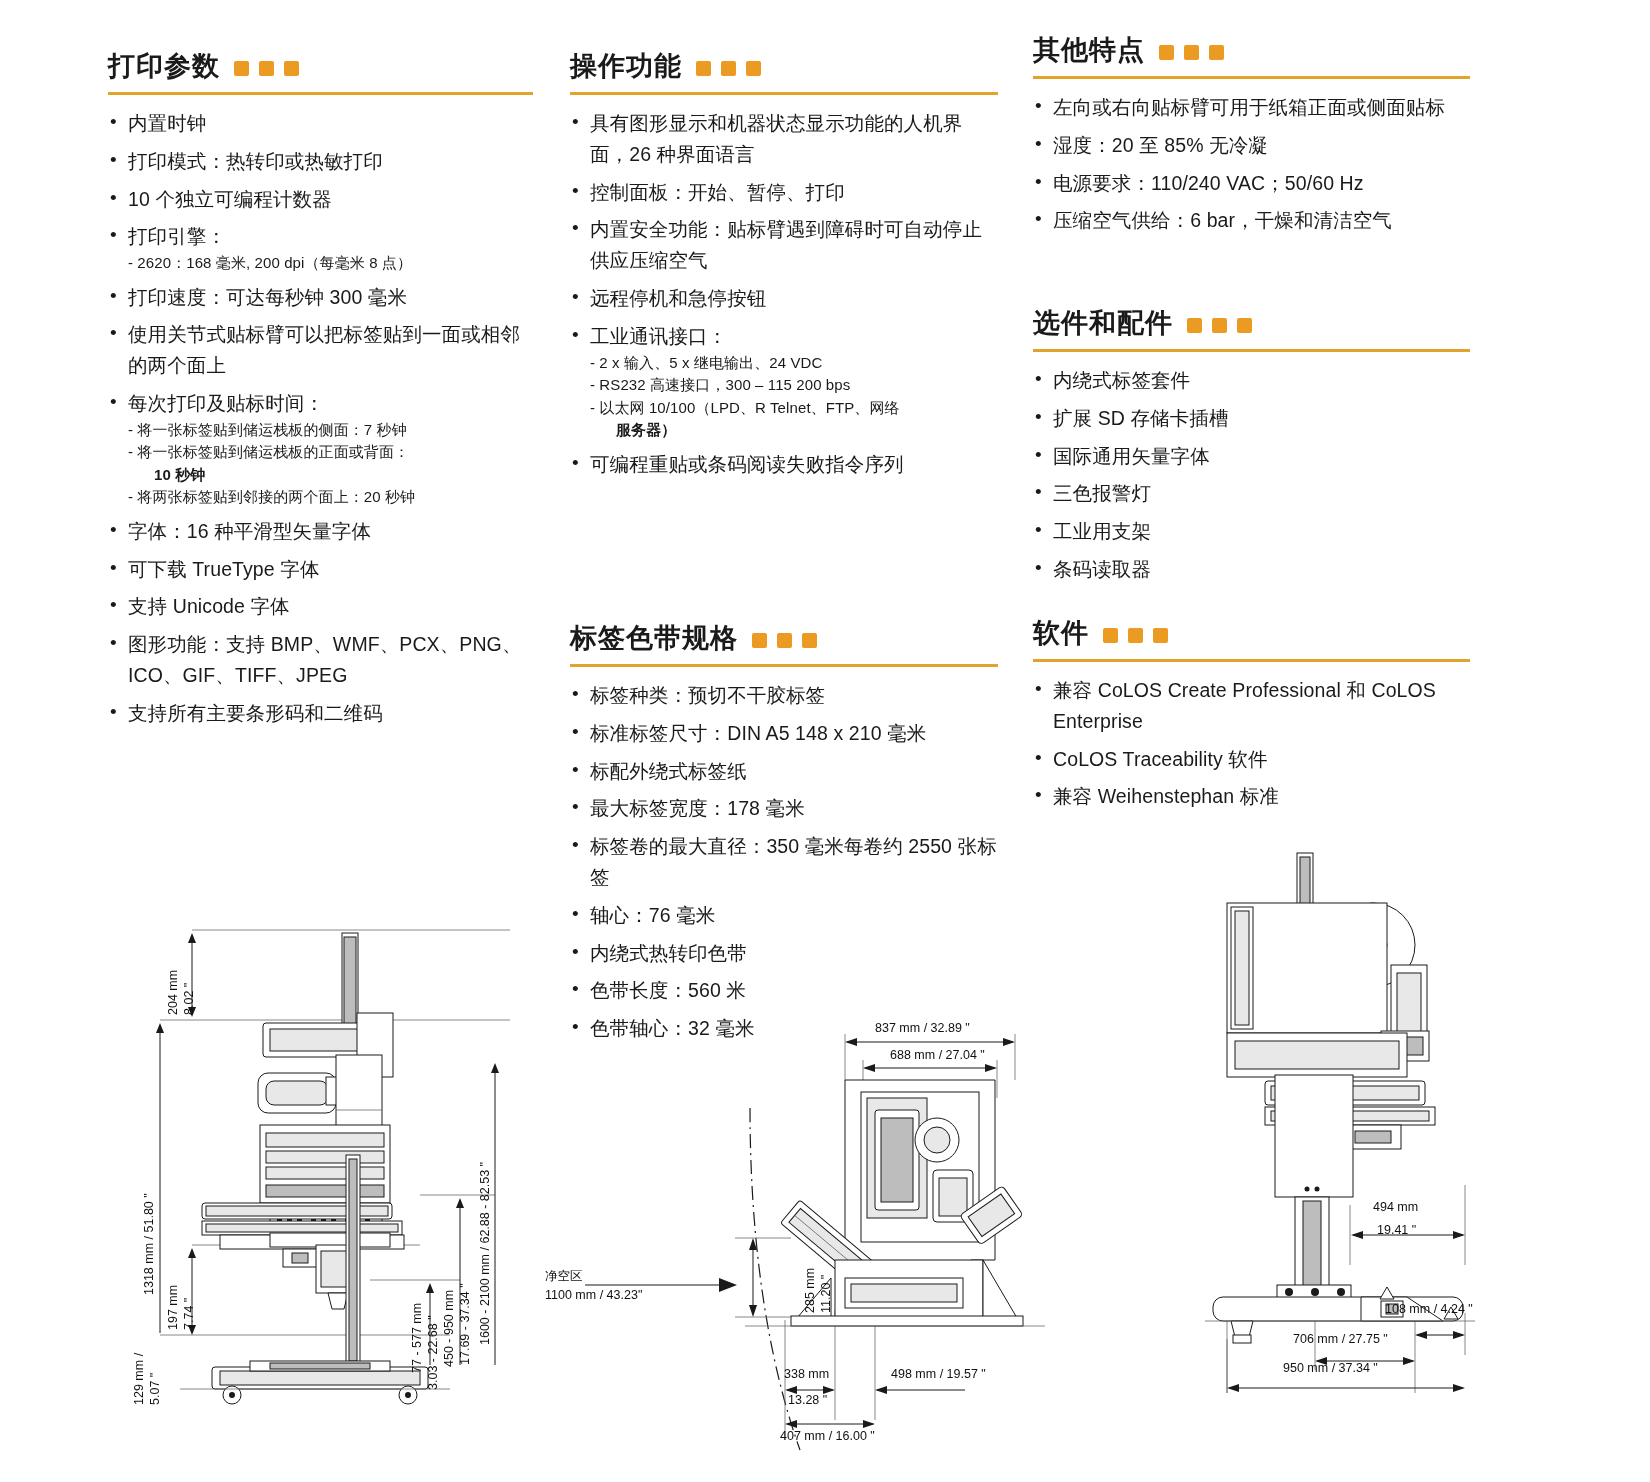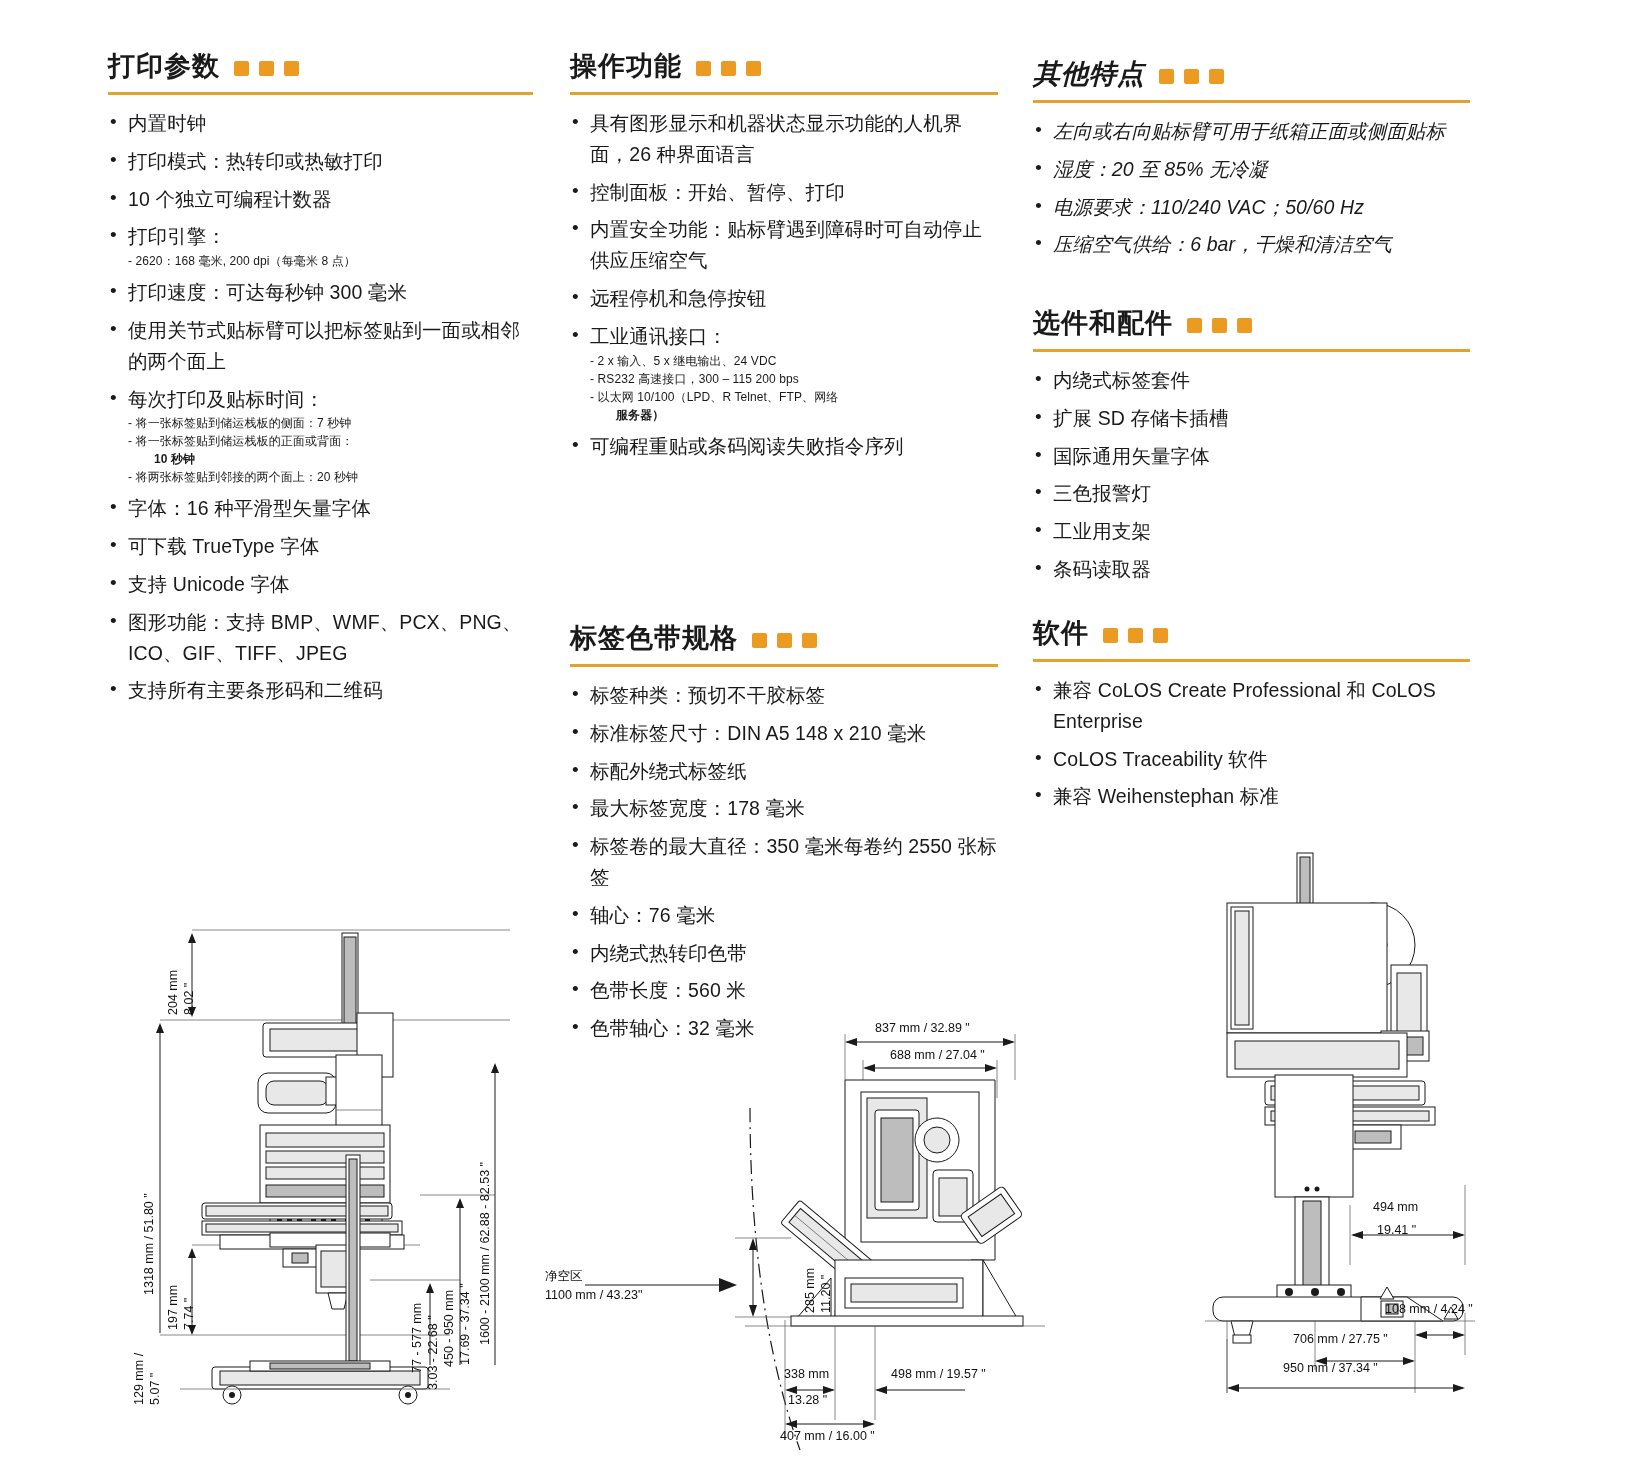--- a/index.html
+++ b/index.html
@@ -42,21 +42,21 @@
   }
   ul.bullets > li::before {
     content: "•";
     position: absolute; left: 2px; top: -1px;
     font-size: 19px; line-height: 1.58;
   }
   .sub {
     display: block;
     padding-left: 14px;
     text-indent: -14px;
-    font-size: 12px;
+    font-size: 15px;
     line-height: 1.5;
   }
   .sub.cont { text-indent: 0; padding-left: 26px; font-weight: bold; }
 
   
   .dwg { position: absolute; }
   .dim {
     position: absolute;
     font-size: 12.5px;
     color: #111;
@@ -154,21 +154,21 @@
       <li><span>标配外绕式标签纸</span></li>
       <li><span>最大标签宽度：178 毫米</span></li>
       <li><span>标签卷的最大直径：350 毫米每卷约 2550 张标签</span></li>
       <li><span>轴心：76 毫米</span></li>
       <li><span>内绕式热转印色带</span></li>
       <li><span>色带长度：560 米</span></li>
       <li><span>色带轴心：32 毫米</span></li>
     </ul>
   </div>
 
-  <div class="section" style="left:1033px; top:56px; width:437px;font-style:italic;">
+  <div class="section" style="left:1033px; top:32px; width:437px;">
     <div class="sec-head">
       <span class="sec-title">其他特点</span>
       <span class="dots">
           <i></i>
           <i></i>
           <i></i>
         </span>
     </div>
     <div class="sec-rule"></div>
     <ul class="bullets">

